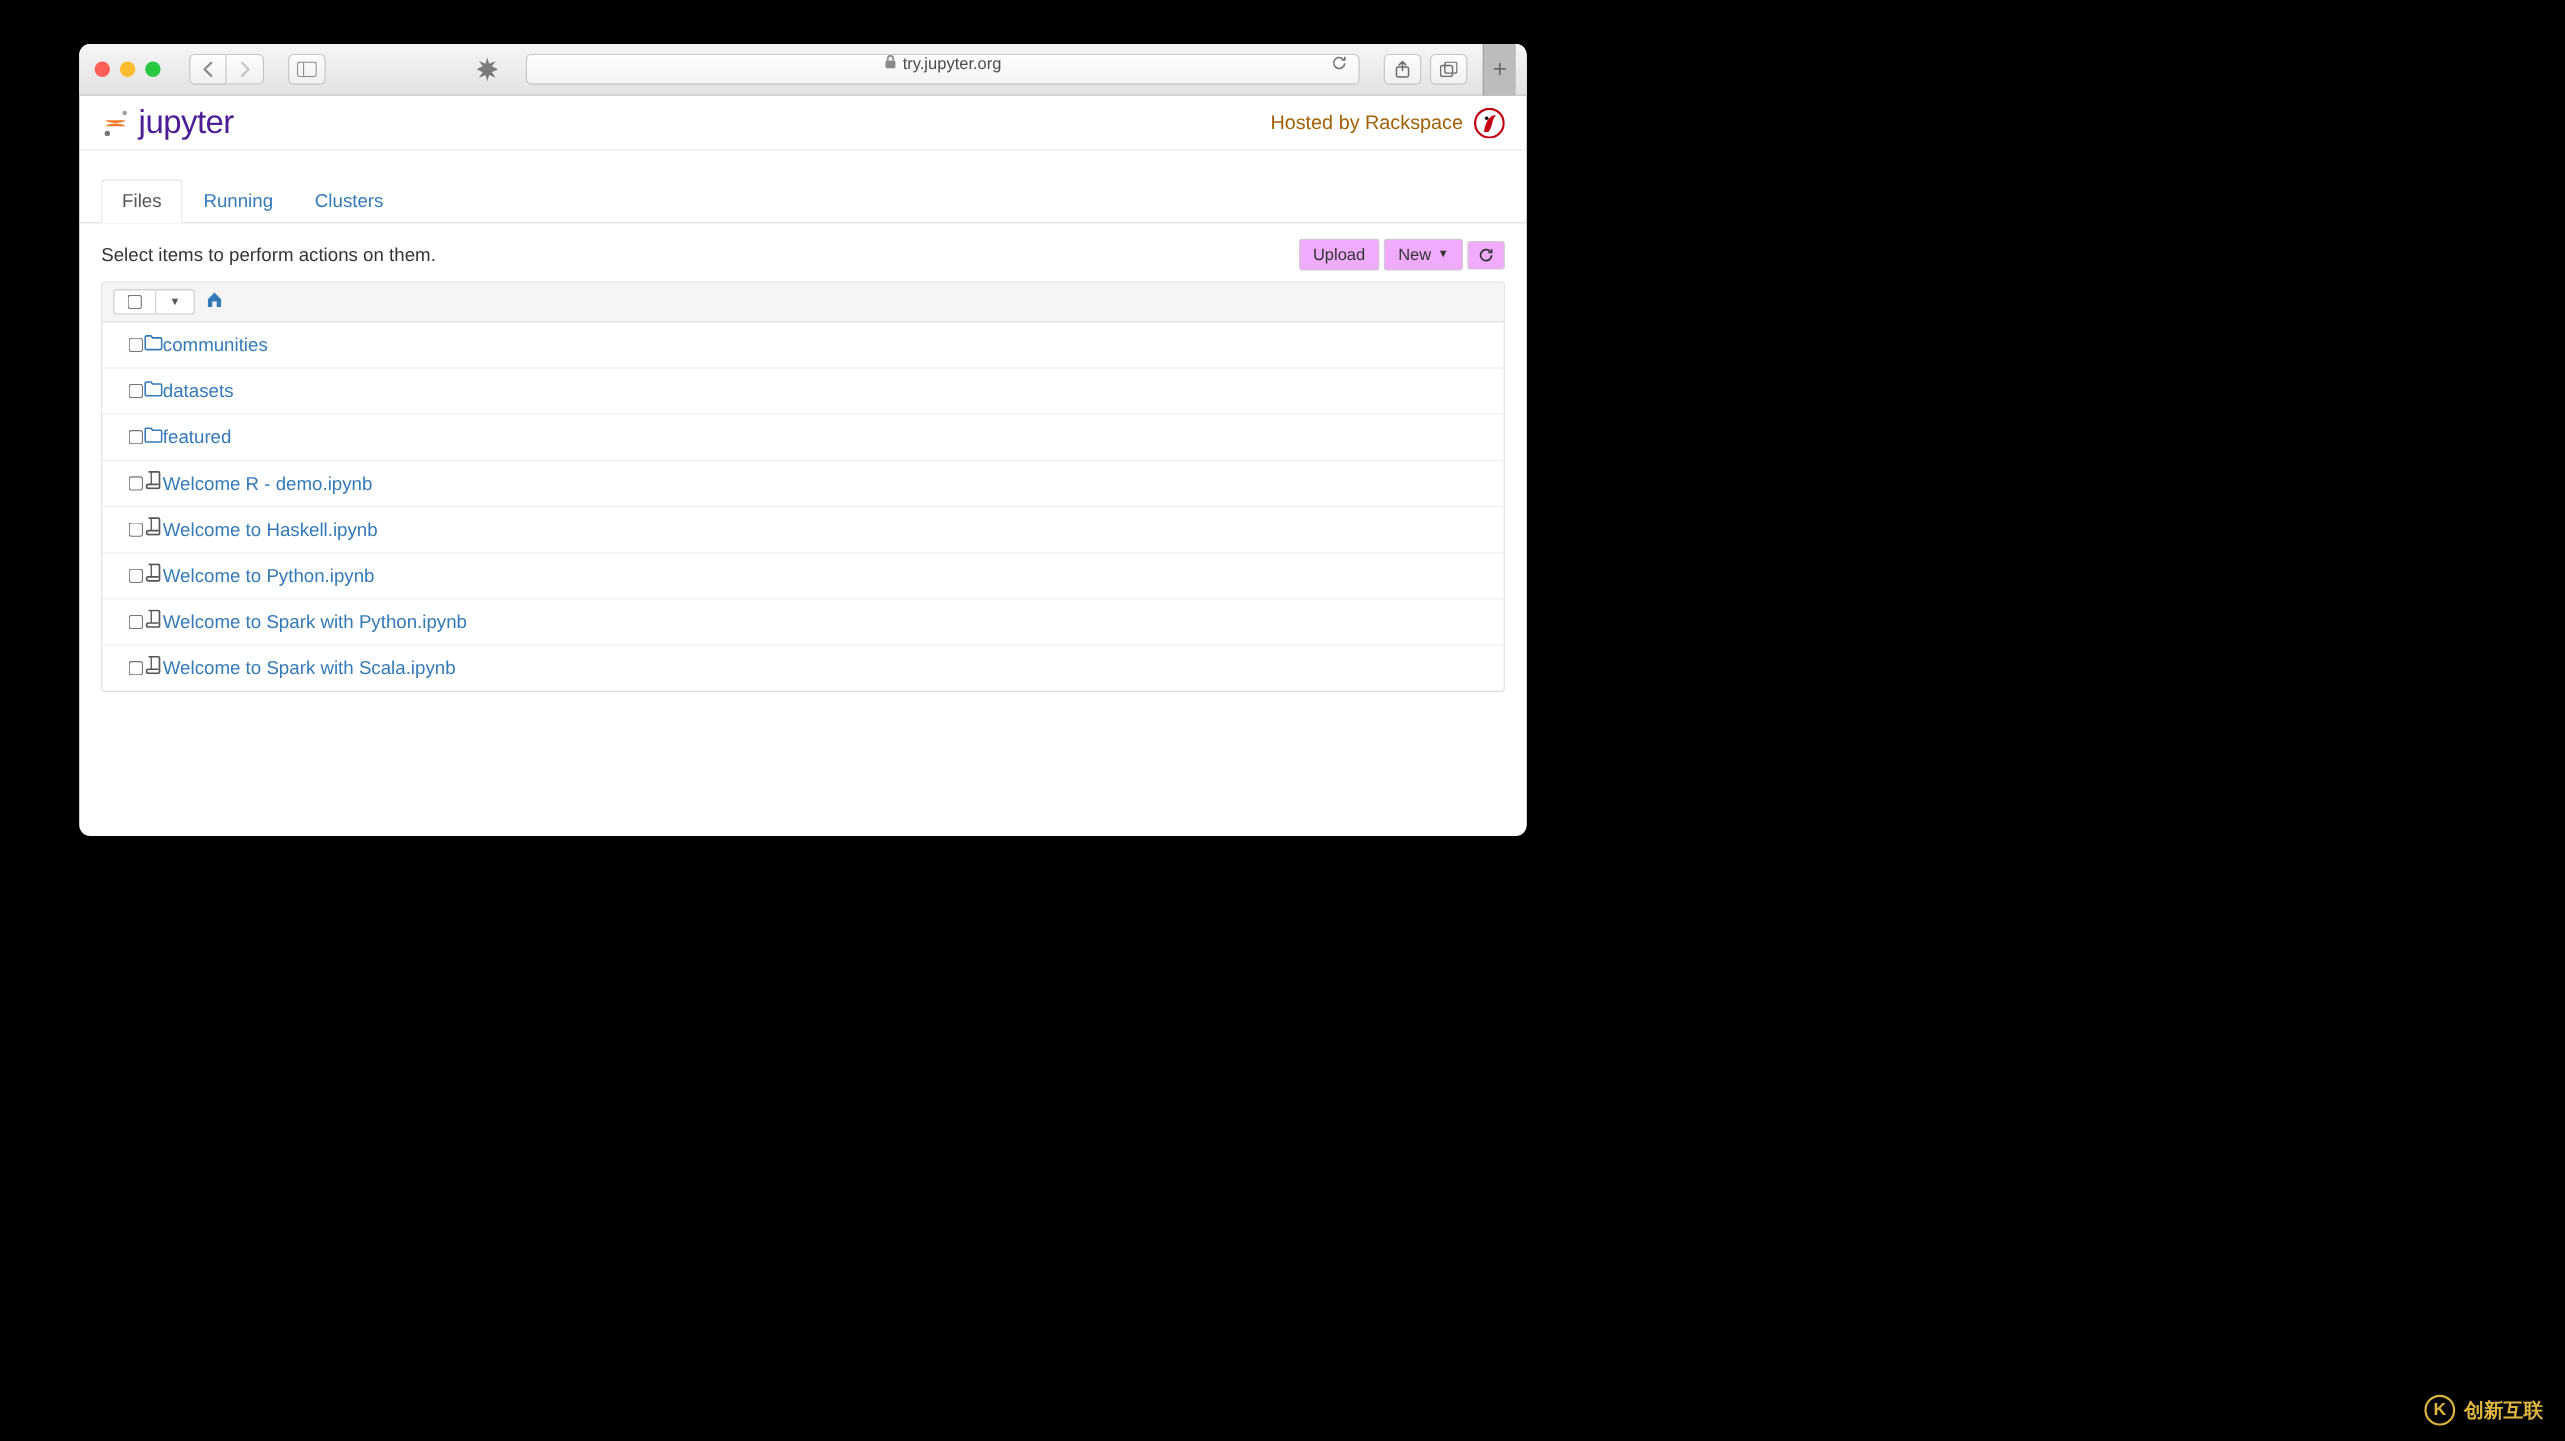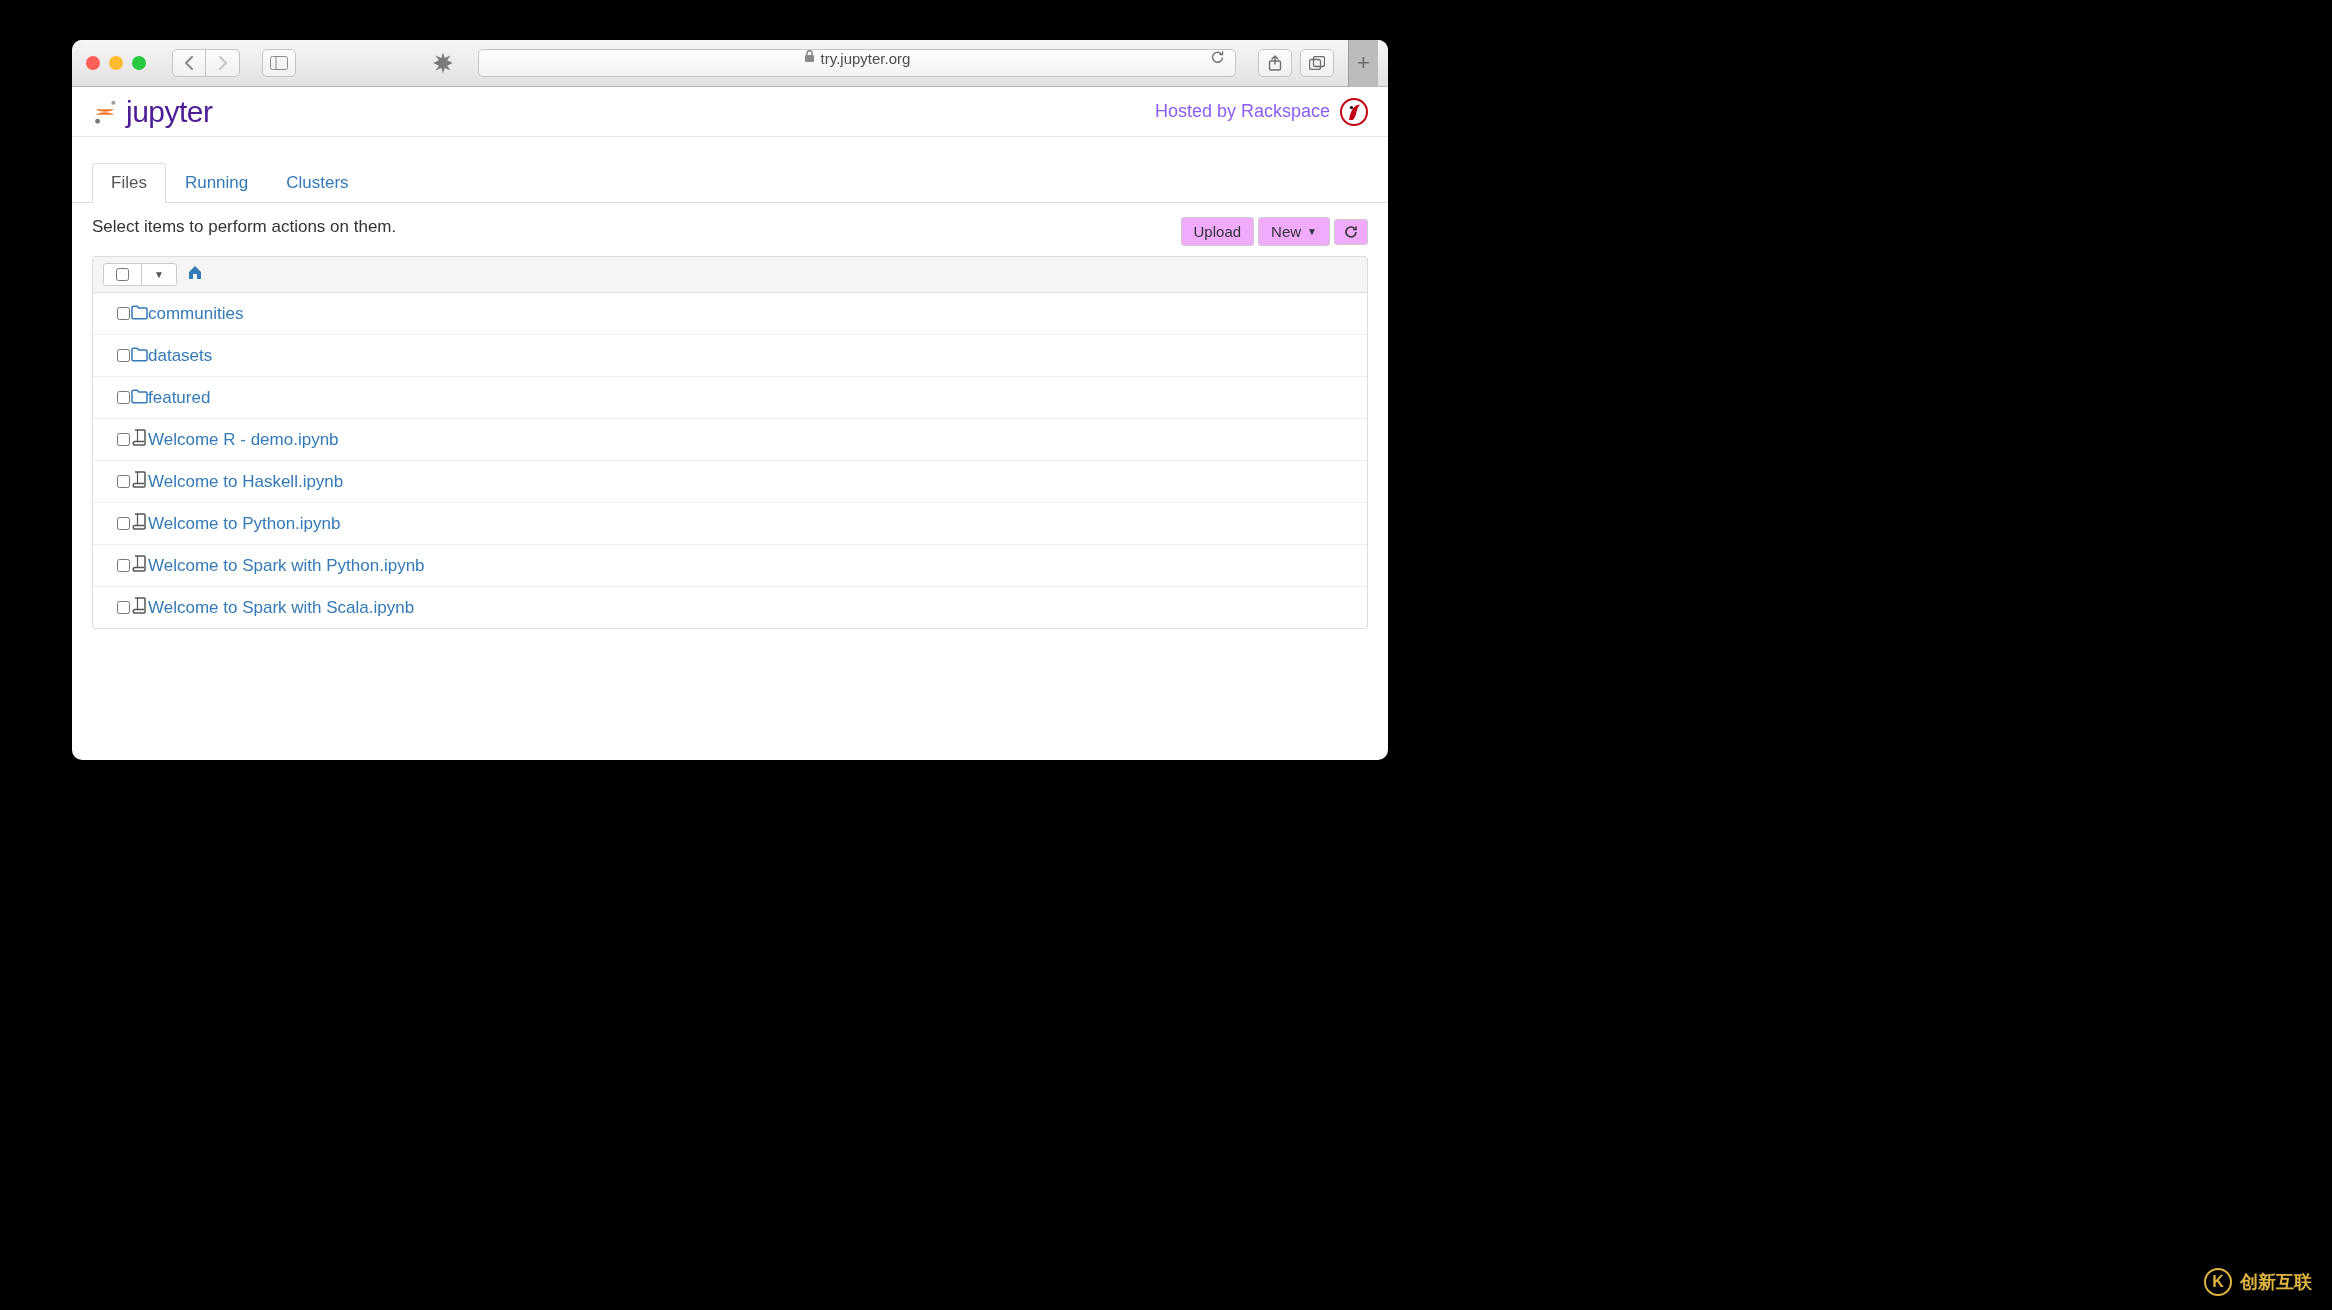--- a/index.html
+++ b/index.html
@@ -65,21 +65,21 @@
     }
     
     .jp-header{
       height:50px; border-bottom:1px solid #e7e7e7;
       display:flex; align-items:center;
       padding:0 20px;
     }
     .jp-logo{ display:flex; align-items:center; gap:8px;}
     .jp-logo-icon{ width:26px; height:26px; }
     .jp-logo-text{ font-size:30px; color:#4c1d95; font-weight:400; letter-spacing:-.5px;}
-    .hosted{ margin-left:auto; display:flex; align-items:center; gap:10px; color:#8b5cf6; font-size:18px;}
+    .hosted{ margin-left:auto; display:flex; align-items:center; gap:10px; color:#a16207; font-size:18px;}
     .rack-icon{ width:28px; height:28px;}
     
     .content-pad{ padding:14px 0 0 0;}
     .tabs{
       border-bottom:1px solid #ddd;
       padding:0 20px;
       margin-top:12px;
     }
     .tabs ul{ list-style:none; display:flex; }
     .tab{
@@ -91,21 +91,21 @@
       margin-bottom:-1px;
       border-top-left-radius:4px; border-top-right-radius:4px;
     }
     .tab.active{
       color:#555;
       border-color:#ddd;
       background:#fff;
     }
     
     .toolbar-row{
-      display:flex; 
+      display:flex; align-items:center;
       padding:14px 20px 10px;
     }
     .prompt-text{ color:#333; font-size:17px;}
     .tool-right{ margin-left:auto; display:flex; gap:4px; align-items:center;}
     .btn{
       border:1px solid #ccc; background:#f0abfc;
       padding:5px 12px; font-size:15px; color:#333;
       border-radius:3px; cursor:pointer;
       display:flex; align-items:center; gap:6px;
     }

